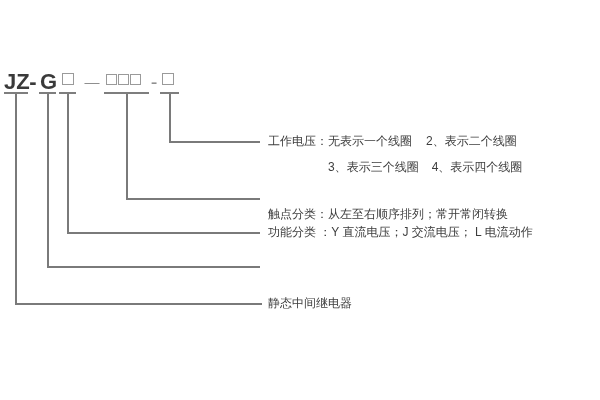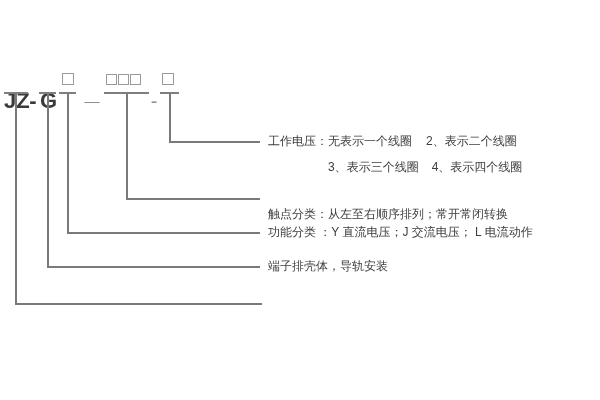--- a/index.html
+++ b/index.html
@@ -18,21 +18,20 @@
   .seg {
     position: absolute;
     top: 70px;
     height: 24px;
     line-height: 24px;
     font-size: 22px;
     font-weight: 600;
     color: #3a3a3a;
     text-align: center;
     white-space: nowrap;
-    margin-top: 19px;
   }
   .seg-dash-gray {
     color: #8f8f8f;
     font-weight: 400;
   }
 
   
   .codebox {
     position: absolute;
     width: 12px;
@@ -119,16 +118,16 @@
     <span>工作电压：无表示一个线圈</span><span class="gap-a">2、表示二个线圈</span>
   </div>
   <div class="label" style="left:328px; top:157px;">
     <span>3、表示三个线圈</span><span class="gap-b">4、表示四个线圈</span>
   </div>
 
   <div class="label" style="top:204px;">触点分类：从左至右顺序排列；常开常闭转换</div>
 
   <div class="label" style="top:222px;">功能分类 ：Y 直流电压；J 交流电压； L 电流动作</div>
 
-  <div class="label" style="top:256px;">端子排壳体，导轨安装</div>
 
+  <div class="label" style="top:293px;">静态中间继电器</div>
 
 </div>
 
 </body></html>

